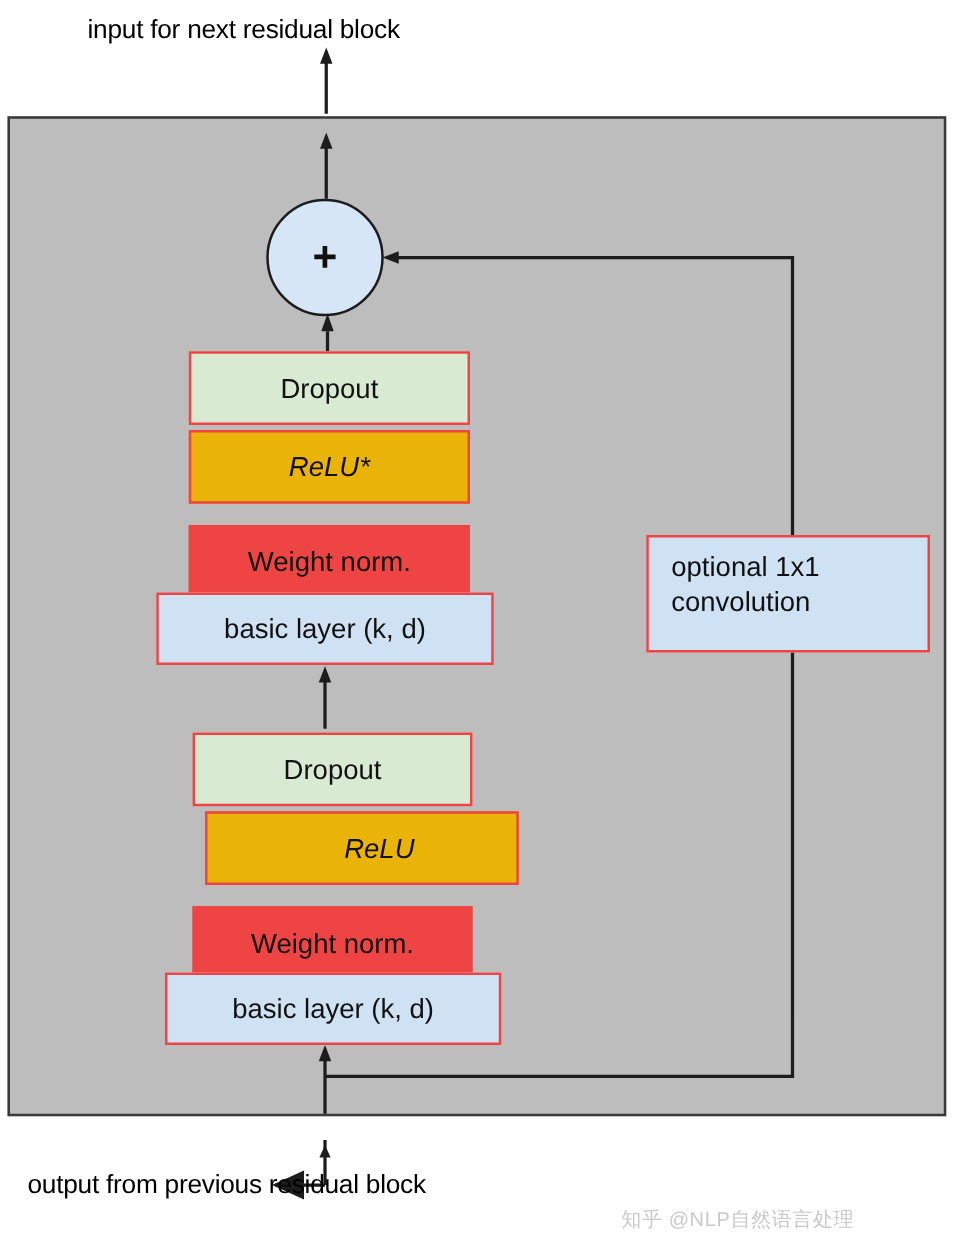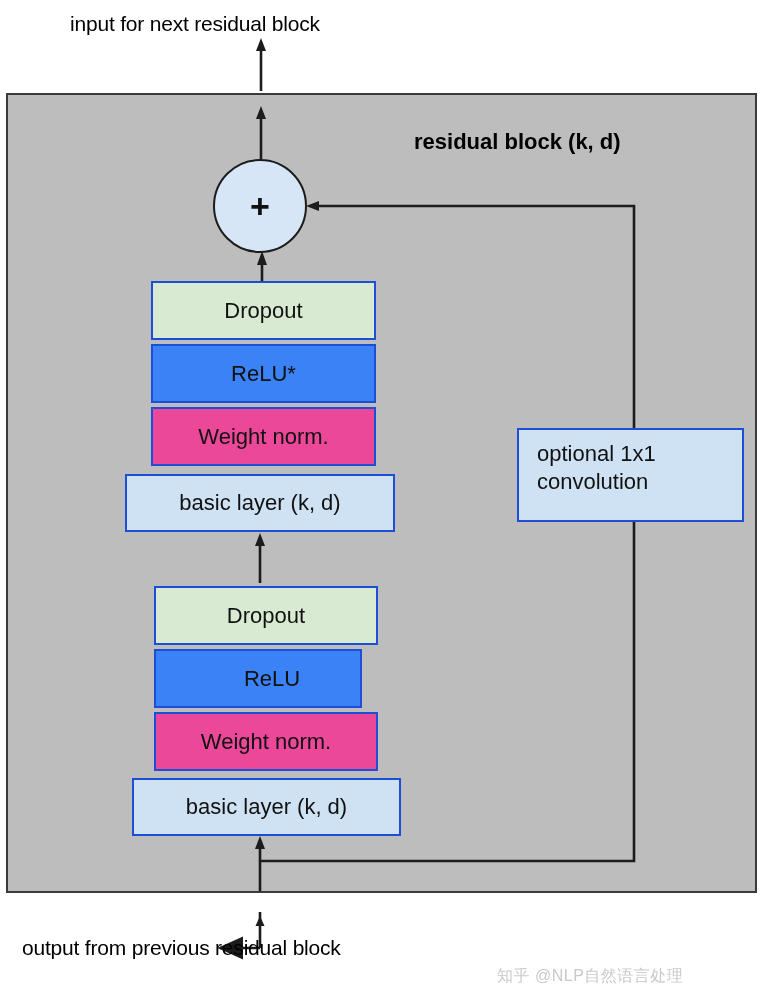--- a/index.html
+++ b/index.html
@@ -60,39 +60,39 @@
     font-size: 22px;
     font-weight: bold;
     color: #000000;
     white-space: nowrap;
   }
 
   
   .box {
     position: absolute;
     box-sizing: border-box;
-    border: 2px solid #1d4ed8;
+    border: 2px solid #ef4444;
     display: flex;
     align-items: center;
     justify-content: center;
     font-size: 22px;
     color: #111111;
   }
   .box.left-align {
     justify-content: flex-start;
     align-items: flex-start;
     padding: 10px 0 4px 18px;
     line-height: 1.25;
     white-space: pre-line;
   }
   .box.bold { font-weight: normal; }
 
   .green  { background: #d9ead3; }
-  .yellow { background: #3b82f6; }
-  .pink   { background: #ec4899; }
+  .yellow { background: #eab308; font-style: italic; }
+  .pink   { background: #ef4444; margin-top: 13px; }
   .blue   { background: #cfe2f3; }
 
   
   #adder {
     position: absolute;
     left: 213px;
     top: 159px;
     width: 94px;
     height: 94px;
     border-radius: 50%;
@@ -120,21 +120,20 @@
 </style>
 </head>
 <body>
 
 <div id="canvas">
 
   <div class="label" id="top-label">input for next residual block</div>
 
   <div id="panel"></div>
 
-  <div id="panel-title">residual block (k, d)</div>
 
   <svg id="wires" viewBox="0 0 764 1007" xmlns="http://www.w3.org/2000/svg">
     <defs>
       <marker id="arrowUp" markerWidth="9" markerHeight="10" refX="4.5" refY="9" orient="auto-start-reverse">
         <path d="M4.5,0 L9,10 L0,10 Z" fill="#1c1c1c"></path>
       </marker>
       <marker id="arrowHead" markerWidth="10" markerHeight="9" refX="9" refY="4.5" orient="auto">
         <path d="M0,0 L10,4.5 L0,9 Z" fill="#1c1c1c"></path>
       </marker>
     </defs>
@@ -169,21 +168,21 @@
   <div class="box green" style="left:151px; top:281px; width:225px; height:59px;">Dropout</div>
 
   <div class="box yellow" style="left:151px; top:344px; width:225px; height:59px;">ReLU*</div>
 
   <div class="box pink" style="left:151px; top:407px; width:225px; height:59px;">Weight norm.</div>
 
   <div class="box blue bold" style="left:125px; top:474px; width:270px; height:58px;">basic layer (k, d)</div>
 
   <div class="box green" style="left:154px; top:586px; width:224px; height:59px;">Dropout</div>
 
-  <div class="box yellow" style="left:154px; top:649px; width:208px; height:59px;padding-left:28px;">ReLU</div>
+  <div class="box yellow" style="left:164px; top:649px; width:251px; height:59px;padding-left:28px;">ReLU</div>
 
   <div class="box pink" style="left:154px; top:712px; width:224px; height:59px;">Weight norm.</div>
 
   <div class="box blue bold" style="left:132px; top:778px; width:269px; height:58px;">basic layer (k, d)</div>
 
   <div class="box blue left-align" style="left:517px; top:428px; width:227px; height:94px;">optional 1x1
 convolution</div>
 
   <div class="label" id="bottom-label">output from previous residual block</div>
 

